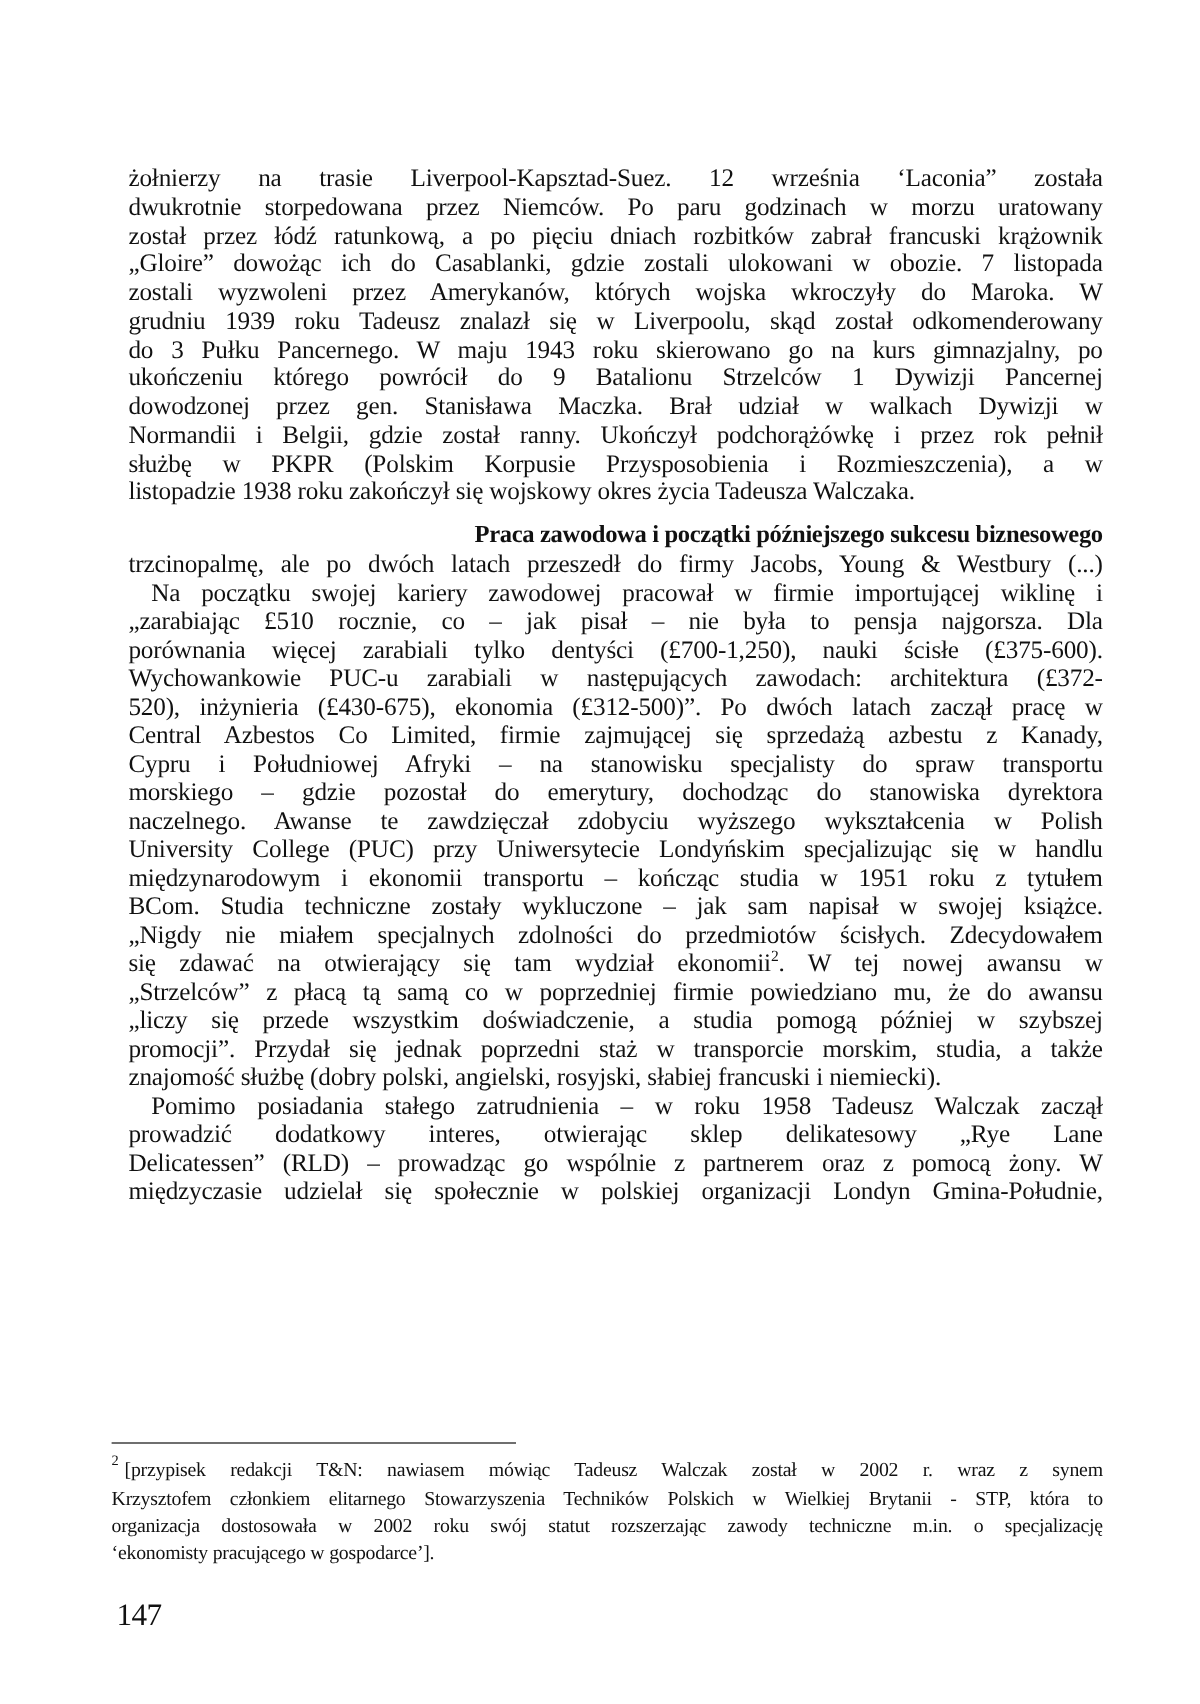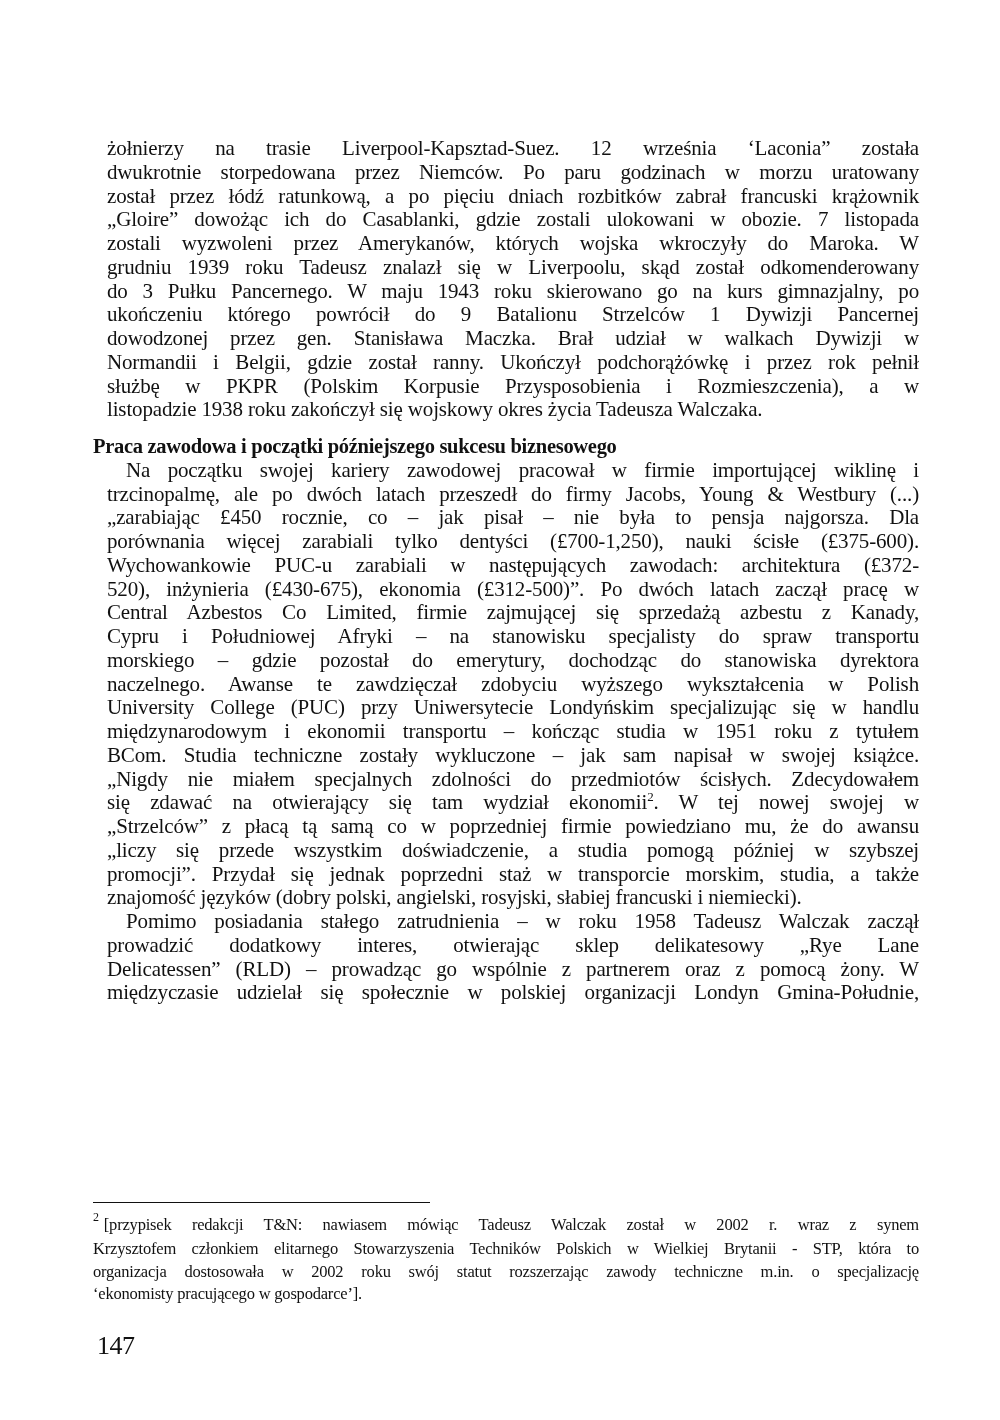--- a/index.html
+++ b/index.html
@@ -40,20 +40,21 @@
     box-sizing: border-box;
   }
   .heading {
     display: block;
     height: 23.75px;
     line-height: 23.75px;
     font-size: 20.5px;
     font-weight: bold;
     white-space: nowrap;
     letter-spacing: -0.3px;
+    text-align: right;
   }
   .gap {
     height: 13px;
   }
   sup.fnref {
     font-size: 13px;
     line-height: 0;
     vertical-align: 8px;
   }
   .footnote-rule {
@@ -121,39 +122,39 @@
     <span class="line">służbę w PKPR (Polskim Korpusie Przysposobienia i Rozmieszczenia), a w</span>
     <span class="line last">listopadzie 1938 roku zakończył się wojskowy okres życia Tadeusza Walczaka.</span>
   </div>
 
   <div class="gap"></div>
 
   <span class="heading">Praca zawodowa i początki późniejszego sukcesu biznesowego</span>
 
 
   <div>
+    <span class="line">trzcinopalmę, ale po dwóch latach przeszedł do firmy Jacobs, Young &amp; Westbury (...)</span>
     <span class="line indent">Na początku swojej kariery zawodowej pracował w firmie importującej wiklinę i</span>
-    <span class="line">trzcinopalmę, ale po dwóch latach przeszedł do firmy Jacobs, Young &amp; Westbury (...)</span>
-    <span class="line">„zarabiając £450 rocznie, co – jak pisał – nie była to pensja najgorsza. Dla</span>
+    <span class="line">„zarabiając £510 rocznie, co – jak pisał – nie była to pensja najgorsza. Dla</span>
     <span class="line">porównania więcej zarabiali tylko dentyści (£700-1,250), nauki ścisłe (£375-600).</span>
     <span class="line">Wychowankowie PUC-u zarabiali w następujących zawodach: architektura (£372-</span>
     <span class="line">520), inżynieria (£430-675), ekonomia (£312-500)”. Po dwóch latach zaczął pracę w</span>
     <span class="line">Central Azbestos Co Limited, firmie zajmującej się sprzedażą azbestu z Kanady,</span>
     <span class="line">Cypru i Południowej Afryki – na stanowisku specjalisty do spraw transportu</span>
     <span class="line">morskiego – gdzie pozostał do emerytury, dochodząc do stanowiska dyrektora</span>
     <span class="line">naczelnego. Awanse te zawdzięczał zdobyciu wyższego wykształcenia w Polish</span>
     <span class="line">University College (PUC) przy Uniwersytecie Londyńskim specjalizując się w handlu</span>
     <span class="line">międzynarodowym i ekonomii transportu – kończąc studia w 1951 roku z tytułem</span>
     <span class="line">BCom. Studia techniczne zostały wykluczone – jak sam napisał w swojej książce.</span>
     <span class="line">„Nigdy nie miałem specjalnych zdolności do przedmiotów ścisłych. Zdecydowałem</span>
-    <span class="line"><span>się zdawać na otwierający się tam wydział ekonomii</span><sup class="fnref">2</sup><span>. W tej nowej swojej w</span></span>
+    <span class="line"><span>się zdawać na otwierający się tam wydział ekonomii</span><sup class="fnref">2</sup><span>. W tej nowej awansu w</span></span>
     <span class="line">„Strzelców” z płacą tą samą co w poprzedniej firmie powiedziano mu, że do awansu</span>
     <span class="line">„liczy się przede wszystkim doświadczenie, a studia pomogą później w szybszej</span>
     <span class="line">promocji”. Przydał się jednak poprzedni staż w transporcie morskim, studia, a także</span>
-    <span class="line last">znajomość języków (dobry polski, angielski, rosyjski, słabiej francuski i niemiecki).</span>
+    <span class="line last">znajomość służbę (dobry polski, angielski, rosyjski, słabiej francuski i niemiecki).</span>
   </div>
 
   <div>
     <span class="line indent">Pomimo posiadania stałego zatrudnienia – w roku 1958 Tadeusz Walczak zaczął</span>
     <span class="line">prowadzić dodatkowy interes, otwierając sklep delikatesowy „Rye Lane</span>
     <span class="line">Delicatessen” (RLD) – prowadząc go wspólnie z partnerem oraz z pomocą żony. W</span>
     <span class="line">międzyczasie udzielał się społecznie w polskiej organizacji Londyn Gmina-Południe,</span>
   </div>
 
 </div>

